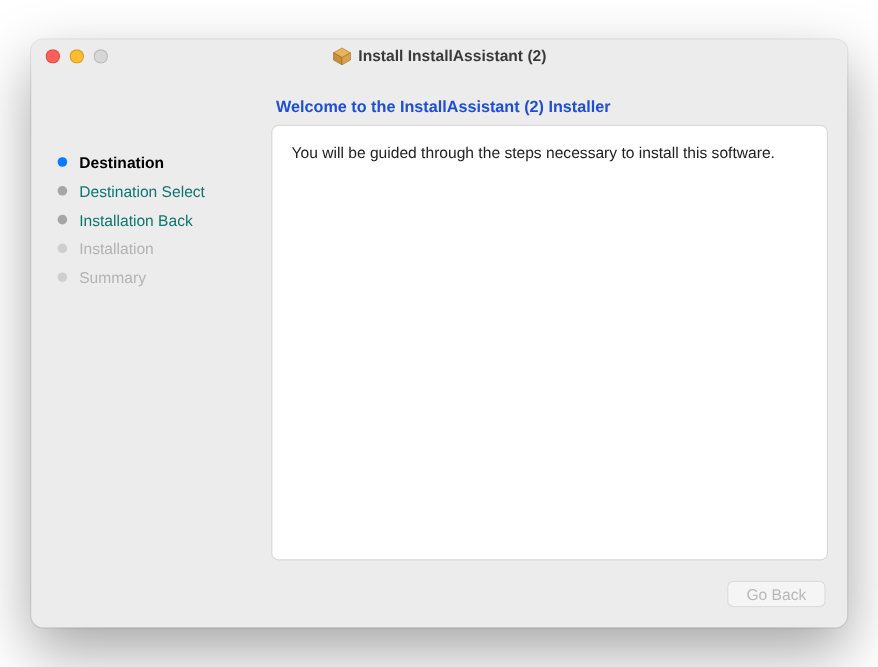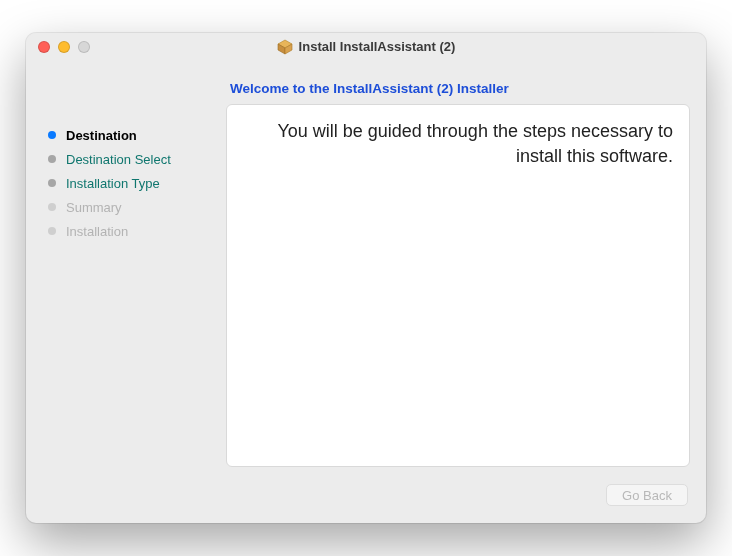--- a/index.html
+++ b/index.html
@@ -116,24 +116,23 @@
       font-weight: 700;
       color: #1d4ed8;
       padding: 10px 4px 8px 4px;
     }
     .panel {
       flex: 1;
       background: #fff;
       border: 1px solid #d9d9d9;
       border-radius: 6px;
       padding: 14px 16px;
-      font-size: 18px;
+      font-size: 13px;
       color: #222;
       line-height: 1.4;
-      text-align: right;
     }
     .footer {
       height: 56px;
       display: flex;
       align-items: center;
       justify-content: flex-end;
       gap: 10px;
       padding: 0 18px;
     }
     .btn {
@@ -185,29 +184,29 @@
         <div class="step active">
           <span class="bullet"></span>
           <span class="step-label">Destination</span>
         </div>
         <div class="step">
           <span class="bullet"></span>
           <span class="step-label">Destination Select</span>
         </div>
         <div class="step">
           <span class="bullet"></span>
-          <span class="step-label">Installation Type</span>
+          <span class="step-label">Installation Back</span>
         </div>
         <div class="step dim">
           <span class="bullet"></span>
+          <span class="step-label">Installation</span>
+        </div>
+        <div class="step dim">
+          <span class="bullet"></span>
           <span class="step-label">Summary</span>
-        </div>
-        <div class="step dim">
-          <span class="bullet"></span>
-          <span class="step-label">Installation</span>
         </div>
       </div>
 
       <div class="main">
         <div class="heading">Welcome to the InstallAssistant (2) Installer</div>
         <div class="panel">
           <span>You will be guided through the steps necessary to install this software.</span>
         </div>
       </div>
     </div>

